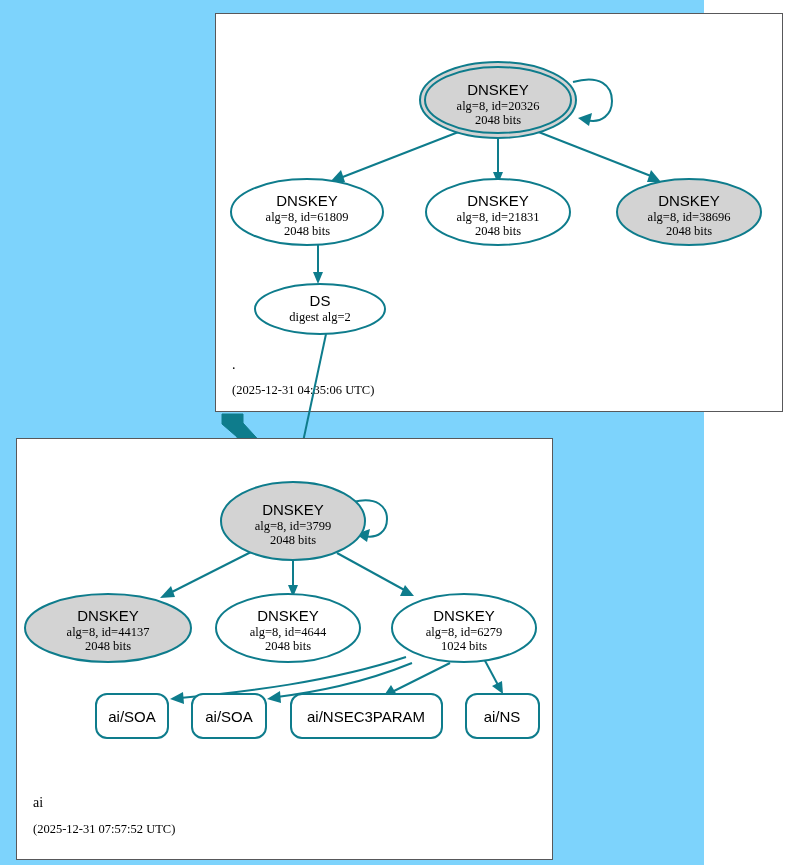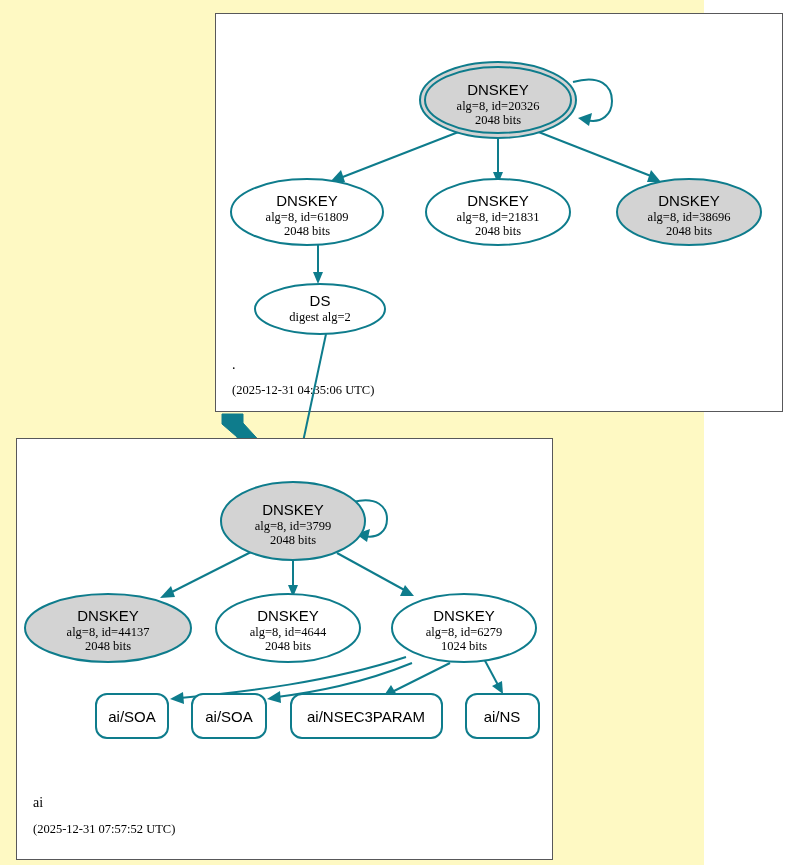--- a/index.html
+++ b/index.html
@@ -4,21 +4,21 @@
 <style>
   html, body {
     margin: 0;
     padding: 0;
     background: #ffffff;
   }
   #canvas {
     position: relative;
     width: 704px;
     height: 865px;
-    background: #fef9c3;
+    background: #7dd3fc;
     font-family: "Liberation Sans", sans-serif;
   }
   svg.diagram {
     display: block;
     width: 791px;
     height: 865px;
   }
   .cluster-box {
     fill: #ffffff;
     stroke: #58585a;

